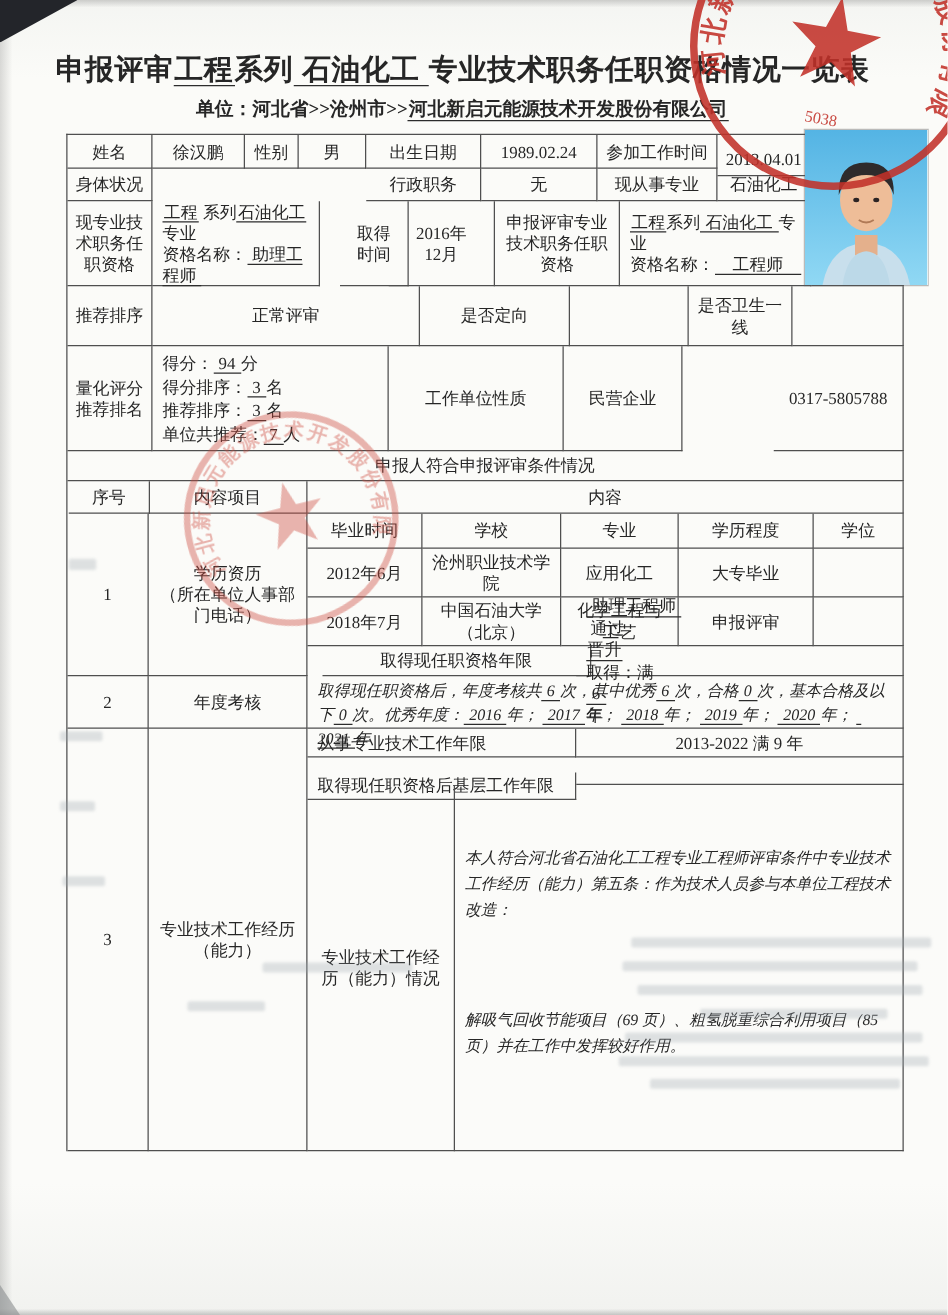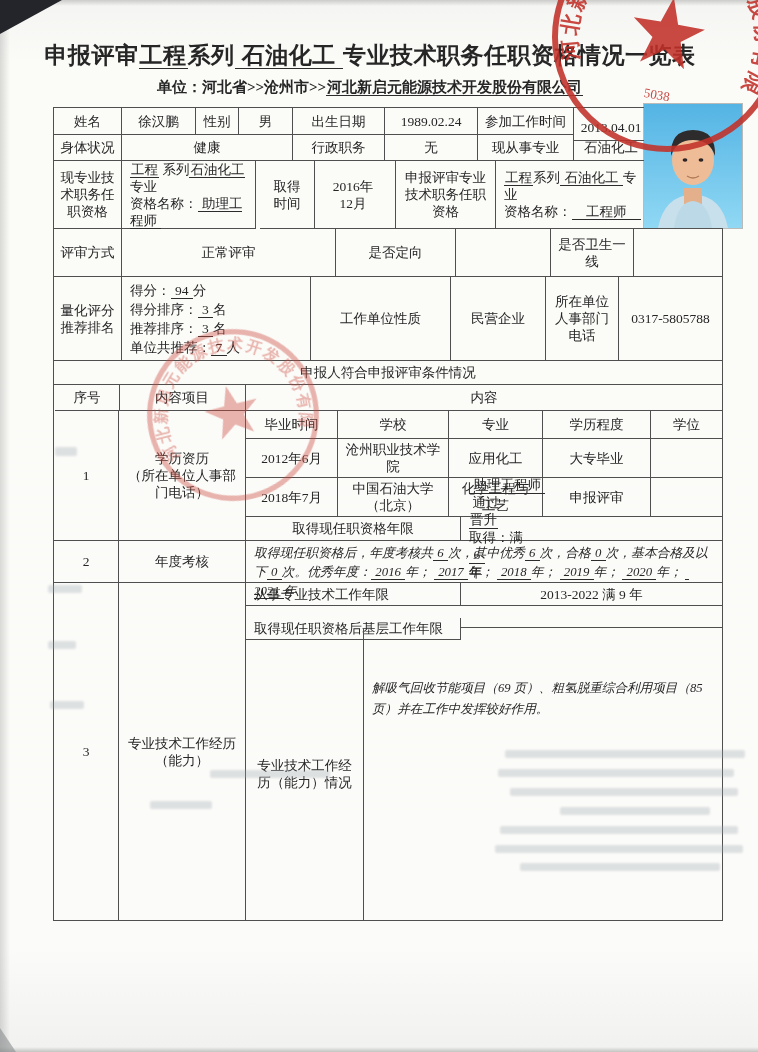--- a/index.html
+++ b/index.html
@@ -59,59 +59,57 @@
   <div class="c" style="left:68px;top:0;width:74px;height:27px">徐汉鹏</div>
   <div class="c" style="left:142px;top:0;width:43px;height:27px">性别</div>
   <div class="c" style="left:185px;top:0;width:54px;height:27px">男</div>
   <div class="c" style="left:239px;top:0;width:92px;height:27px">出生日期</div>
   <div class="c" style="left:331px;top:0;width:93px;height:27px">1989.02.24</div>
   <div class="c" style="left:424px;top:0;width:96px;height:27px">参加工作时间</div>
   <div class="c" style="left:520px;top:6px;width:75px;height:27px">2013.04.01</div>
   <div class="c" style="left:595px;top:0;width:74px;height:121px"></div>
 
   <div class="c" style="left:0;top:27px;width:68px;height:26px">身体状况</div>
-  <div class="c" style="left:68px;top:27px;width:171px;height:26px">健康</div>
   <div class="c" style="left:239px;top:27px;width:92px;height:26px">行政职务</div>
   <div class="c" style="left:331px;top:27px;width:93px;height:26px">无</div>
   <div class="c" style="left:424px;top:27px;width:96px;height:26px">现从事专业</div>
   <div class="c" style="left:520px;top:27px;width:75px;height:26px">石油化工</div>
 
   <div class="c l" style="left:68px;top:53px;width:134px;height:68px">
     <div class="seg-line"><span class="u">工程</span><span> 系列</span><span class="u">石油化工</span><span> 专业</span></div>
     <div class="seg-line"><span>资格名称：</span><span class="u"> 助理工程师 </span></div>
   </div>
   <div class="c" style="left:0;top:53px;width:68px;height:68px;padding:2px">现专业技术职务任职资格</div>
-  <div class="c" style="left:206px;top:53px;width:55px;height:68px;padding:0 12px">取得时间</div>
+  <div class="c" style="left:218px;top:53px;width:55px;height:68px;padding:0 12px">取得时间</div>
   <div class="c" style="left:257px;top:53px;width:85px;height:68px">
     <div>2016年</div>
     <div>12月</div>
   </div>
   <div class="c l" style="left:442px;top:53px;width:153px;height:68px">
     <div class="seg-line"><span class="u">工程</span><span>系列</span><span class="u"> 石油化工 </span><span>专业</span></div>
     <div class="seg-line"><span>资格名称：</span><span class="u">　工程师　</span></div>
   </div>
   <div class="c" style="left:342px;top:53px;width:100px;height:68px;padding:2px 6px">申报评审专业技术职务任职资格</div>
 
-  <div class="c" style="left:0;top:121px;width:68px;height:48px">评审方式</div>
+  <div class="c" style="left:0;top:121px;width:68px;height:48px">推荐排序</div>
   <div class="c" style="left:68px;top:121px;width:214px;height:48px">正常评审</div>
   <div class="c" style="left:282px;top:121px;width:120px;height:48px">是否定向</div>
   <div class="c" style="left:402px;top:121px;width:95px;height:48px"></div>
   <div class="c" style="left:497px;top:121px;width:83px;height:48px;padding:0 4px">是否卫生一线</div>
   <div class="c" style="left:580px;top:121px;width:89px;height:48px"></div>
 
   <div class="c" style="left:0;top:169px;width:68px;height:84px;padding:2px">量化评分推荐排名</div>
   <div class="c l" style="left:68px;top:169px;width:189px;height:84px;line-height:19px">
     <div class="seg-line"><span>得分：</span><span class="u"> 94 </span><span>分</span></div>
     <div class="seg-line"><span>得分排序：</span><span class="u"> 3 </span><span>名</span></div>
     <div class="seg-line"><span>推荐排序：</span><span class="u"> 3 </span><span>名</span></div>
     <div class="seg-line"><span>单位共推荐：</span><span class="u"> 7 </span><span>人</span></div>
   </div>
   <div class="c" style="left:257px;top:169px;width:140px;height:84px">工作单位性质</div>
   <div class="c" style="left:397px;top:169px;width:95px;height:84px">民营企业</div>
-  <div class="c" style="left:492px;top:169px;width:73px;height:84px;padding:0 4px">所在单位人事部门电话</div>
   <div class="c" style="left:565px;top:169px;width:104px;height:84px">0317-5805788</div>
 
   <div class="c" style="left:0;top:253px;width:669px;height:24px">申报人符合申报评审条件情况</div>
 
   <div class="c" style="left:1px;top:277px;width:65px;height:26px">序号</div>
   <div class="c" style="left:65px;top:277px;width:127px;height:26px">内容项目</div>
   <div class="c" style="left:192px;top:277px;width:477px;height:26px">内容</div>
 
   <div class="c" style="left:0;top:303px;width:65px;height:130px">1</div>
   <div class="c" style="left:65px;top:303px;width:127px;height:130px;padding:2px 4px">
@@ -130,37 +128,38 @@
   <div class="c" style="left:395px;top:331px;width:94px;height:39px">应用化工</div>
   <div class="c" style="left:489px;top:331px;width:108px;height:39px">大专毕业</div>
   <div class="c" style="left:597px;top:331px;width:72px;height:39px"></div>
 
   <div class="c" style="left:192px;top:370px;width:92px;height:39px">2018年7月</div>
   <div class="c" style="left:284px;top:370px;width:111px;height:39px;padding:0 6px">中国石油大学（北京）</div>
   <div class="c" style="left:395px;top:370px;width:94px;height:39px;padding:0 8px">化学工程与工艺</div>
   <div class="c" style="left:489px;top:370px;width:108px;height:39px">申报评审</div>
   <div class="c" style="left:597px;top:370px;width:72px;height:39px"></div>
 
-  <div class="c" style="left:192px;top:409px;width:215px;height:24px">取得现任职资格年限</div>
+  <div class="c" style="left:204px;top:409px;width:215px;height:24px">取得现任职资格年限</div>
   <div class="c l" style="left:407px;top:409px;width:262px;height:24px"><span class="u"> 助理工程师 </span><span> 通过 </span><span class="u">晋升</span><span>取得：满</span><span class="u"> 6 </span><span>年</span></div>
 
   <div class="c" style="left:0;top:433px;width:65px;height:42px">2</div>
   <div class="c" style="left:65px;top:433px;width:127px;height:42px">年度考核</div>
   <div class="c l sm" style="left:192px;top:433px;width:477px;height:42px;line-height:19px;display:block;padding:3px 8px"><span>取得现任职资格后，年度考核共</span><span class="u"> 6 </span><span>次，其中优秀</span><span class="u"> 6 </span><span>次，合格</span><span class="u"> 0 </span><span>次，基本合格及以下</span><span class="u"> 0 </span><span>次。优秀年度：</span><span class="u"> 2016 </span><span>年； </span><span class="u"> 2017 </span><span>年； </span><span class="u"> 2018 </span><span>年； </span><span class="u"> 2019 </span><span>年； </span><span class="u"> 2020 </span><span>年； </span><span class="u"> 2021 </span><span>年</span></div>
 
   <div class="c" style="left:0;top:475px;width:65px;height:338px">3</div>
   <div class="c" style="left:65px;top:475px;width:127px;height:338px;padding:2px 4px">专业技术工作经历（能力）</div>
 
   <div class="c l" style="left:192px;top:475px;width:215px;height:23px">从事专业技术工作年限</div>
   <div class="c" style="left:407px;top:475px;width:262px;height:23px">2013-2022 满 9 年</div>
   <div class="c l" style="left:192px;top:510px;width:215px;height:22px">取得现任职资格后基层工作年限</div>
   <div class="c" style="left:407px;top:498px;width:262px;height:22px"></div>
   <div class="c" style="left:192px;top:520px;width:118px;height:293px;padding:2px 9px">专业技术工作经历（能力）情况</div>
   <div class="c l tp sm" style="left:310px;top:520px;width:359px;height:293px;display:block;padding:6px 8px;font-size:12.6px;line-height:21px">
-    <div style="margin-top:2px">解吸气回收节能项目（69 页）、粗氢脱重综合利用项目（85 页）并在工作中发挥较好作用。</div>
+    <div>本人符合河北省石油化工工程专业工程师评审条件中专业技术工作经历（能力）第五条：作为技术人员参与本单位工程技术改造：</div>
+    <div style="margin-top:25px">解吸气回收节能项目（69 页）、粗氢脱重综合利用项目（85 页）并在工作中发挥较好作用。</div>
   </div>
 </div>
 
 <div class="photo">
   <svg width="98" height="124" viewBox="0 0 98 124">
     <defs>
       <linearGradient id="bgblue" x1="0" y1="0" x2="0" y2="1">
         <stop offset="0" stop-color="#54b4e4"></stop>
           <stop offset="1" stop-color="#90d8f4"></stop>
       </linearGradient>

